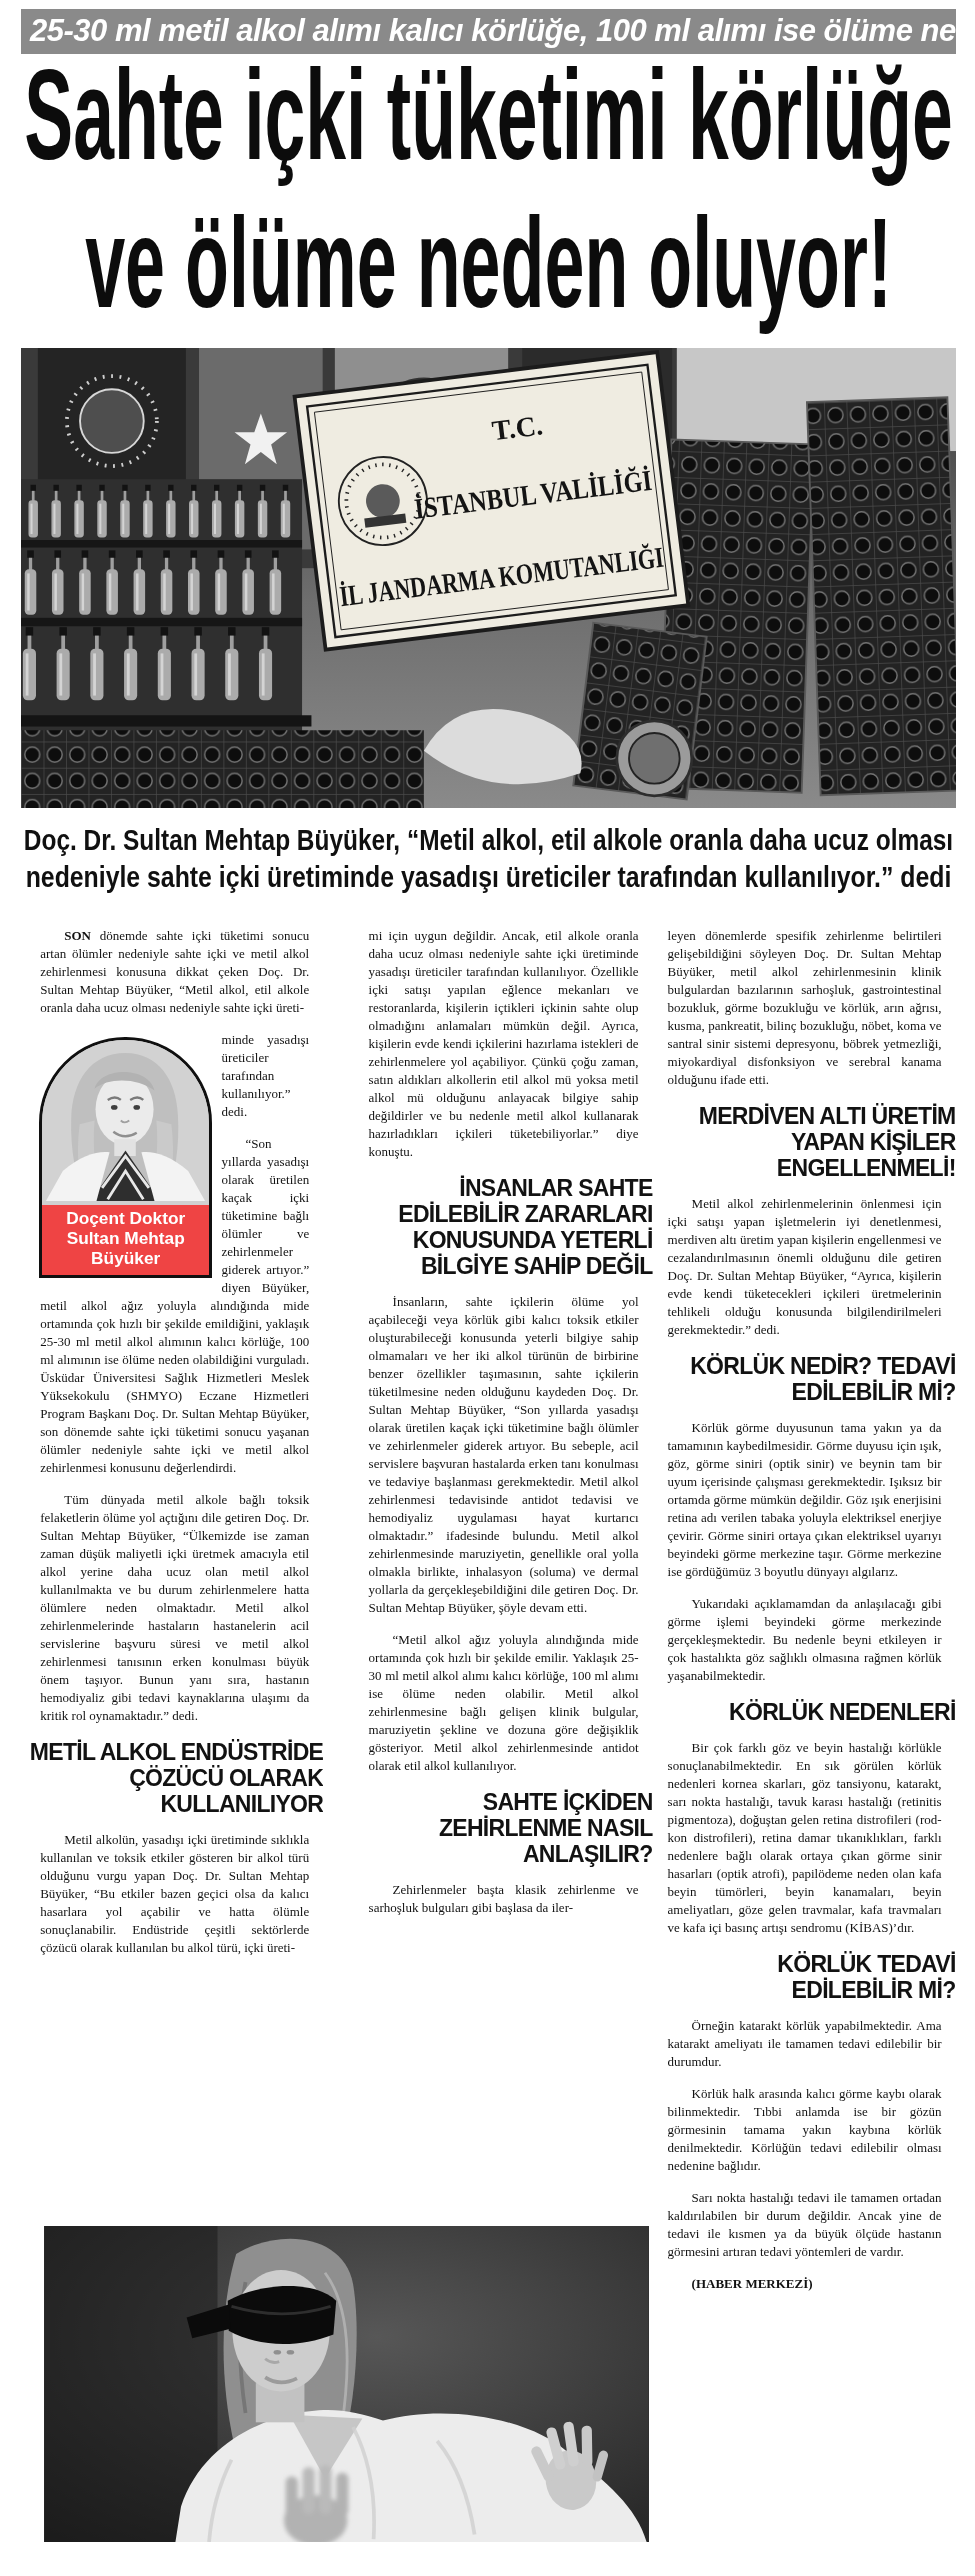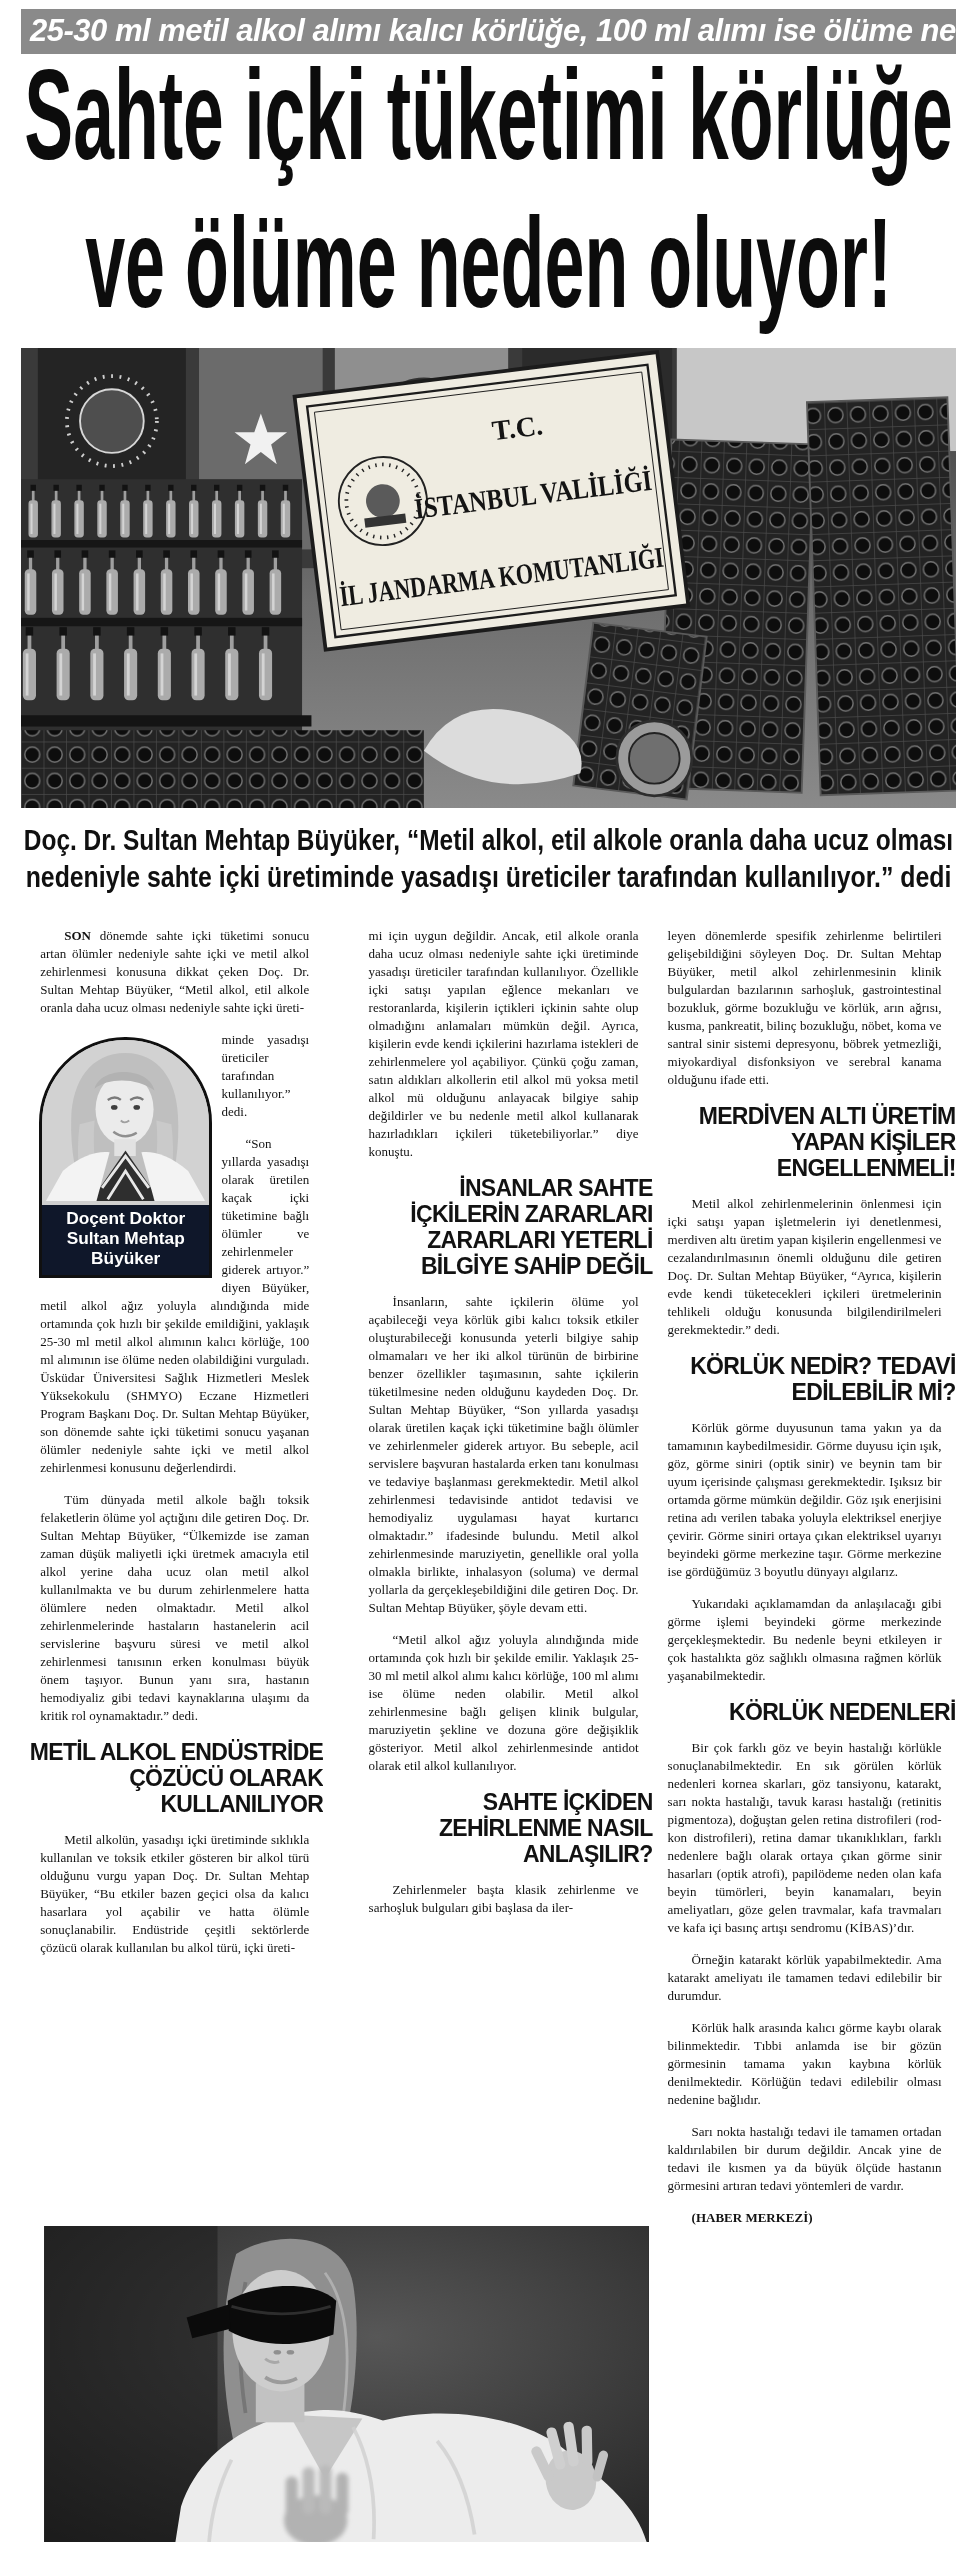--- a/index.html
+++ b/index.html
@@ -30,21 +30,21 @@
   .col .lead{font-weight:bold;}
   .col h3{font-family:"Liberation Sans", sans-serif;font-weight:bold;
           font-size:23px;line-height:26px;letter-spacing:-0.7px;
           margin:10.3px 0 4.7px 0;text-align:right;text-transform:none;}
   .credit{font-weight:bold;font-size:18px;line-height:22.5px;margin-top:1.9px;text-indent:0;}
 
   
   .portrait{float:left;width:167px;margin:5.6px 9.4px 3.7px 13px;
             border:3.7px solid #101010;border-radius:86px 86px 0 0;
             overflow:hidden;background:#d0d0d0;}
-  .portrait-caption{background:#0f172a;color:#ffffff;text-align:center;
+  .portrait-caption{background:#ef4444;color:#ffffff;text-align:center;
             font-family:"Liberation Sans", sans-serif;font-weight:bold;
             font-size:17.3px;line-height:1.15;padding:3.7px 0.9px 6.6px 0.9px;}
 
   .bottom-photo{position:absolute;left:23.4px;top:1313px;width:605px;height:316px;
                 overflow:hidden;background:#2e2e2e;}
 </style>
 </head>
 <body>
 
 <div class="page">
@@ -209,36 +209,37 @@
 
       <p class="cont">minde yasadışı üreticiler tarafından kullanılıyor.” dedi.</p>
       <p>“Son yıllarda yasadışı olarak üretilen kaçak içki tüketimine bağlı ölümler ve zehirlenmeler giderek artıyor.” diyen Büyüker, metil alkol ağız yoluyla alındığında mide ortamında çok hızlı bir şekilde emildiğini, yaklaşık 25-30 ml metil alkol alımının kalıcı körlüğe, 100 ml alımının ise ölüme neden olabildiğini vurguladı. Üsküdar Üniversitesi Sağlık Hizmetleri Meslek Yüksekokulu (SHMYO) Eczane Hizmetleri Program Başkanı Doç. Dr. Sultan Mehtap Büyüker, son dönemde sahte içki tüketimi sonucu yaşanan ölümler nedeniyle sahte içki ve metil alkol zehirlenmesi konusunu değerlendirdi.</p>
       <p>Tüm dünyada metil alkole bağlı toksik felaketlerin ölüme yol açtığını dile getiren Doç. Dr. Sultan Mehtap Büyüker, “Ülkemizde ise zaman zaman düşük maliyetli içki üretmek amacıyla etil alkol yerine daha ucuz olan metil alkol kullanılmakta ve bu durum zehirlenmelere hatta ölümlere neden olmaktadır. Metil alkol zehirlenmelerinde hastaların hastanelerin acil servislerine başvuru süresi ve metil alkol zehirlenmesi tanısının erken konulması büyük önem taşıyor. Bunun yanı sıra, hastanın hemodiyaliz gibi tedavi kaynaklarına ulaşımı da kritik rol oynamaktadır.” dedi.</p>
       <h3>METİL ALKOL ENDÜSTRİDE ÇÖZÜCÜ OLARAK KULLANILIYOR</h3>
       <p>Metil alkolün, yasadışı içki üretiminde sıklıkla kullanılan ve toksik etkiler gösteren bir alkol türü olduğunu vurgu yapan Doç. Dr. Sultan Mehtap Büyüker, “Bu etkiler bazen geçici olsa da kalıcı hasarlara yol açabilir ve hatta ölümle sonuçlanabilir. Endüstride çeşitli sektörlerde çözücü olarak kullanılan bu alkol türü, içki üreti-</p>
     </div>
 
     <div class="col col2">
       <p class="cont">mi için uygun değildir. Ancak, etil alkole oranla daha ucuz olması nedeniyle sahte içki üretiminde yasadışı üreticiler tarafından kullanılıyor. Özellikle içki satışı yapılan eğlence mekanları ve restoranlarda, kişilerin içtikleri içkinin sahte olup olmadığını anlamaları mümkün değil. Ayrıca, kişilerin evde kendi içkilerini hazırlama istekleri de zehirlenmelere yol açabiliyor. Çünkü çoğu zaman, satın aldıkları alkollerin etil alkol mü yoksa metil alkol mü olduğunu anlayacak bilgiye sahip değildirler ve bu nedenle metil alkol kullanarak hazırladıkları içkileri tüketebiliyorlar.” diye konuştu.</p>
-      <h3>İNSANLAR SAHTE İÇKİLERİN ZARARLARI ZARARLARI YETERLİ BİLGİYE SAHİP DEĞİL</h3>
+      <h3>İNSANLAR SAHTE EDİLEBİLİR ZARARLARI KONUSUNDA YETERLİ BİLGİYE SAHİP DEĞİL</h3>
       <p>İnsanların, sahte içkilerin ölüme yol açabileceği veya körlük gibi kalıcı toksik etkiler oluşturabileceği konusunda yeterli bilgiye sahip olmamaları ve her iki alkol türünün de birbirine benzer özellikler taşımasının, sahte içkilerin tüketilmesine neden olduğunu kaydeden Doç. Dr. Sultan Mehtap Büyüker, “Son yıllarda yasadışı olarak üretilen kaçak içki tüketimine bağlı ölümler ve zehirlenmeler giderek artıyor. Bu sebeple, acil servislere başvuran hastalarda erken tanı konulması ve tedaviye başlanması gerekmektedir. Metil alkol zehirlenmesi tedavisinde antidot tedavisi ve hemodiyaliz uygulaması hayat kurtarıcı olmaktadır.” ifadesinde bulundu. Metil alkol zehirlenmesinde maruziyetin, genellikle oral yolla olmakla birlikte, inhalasyon (soluma) ve dermal yollarla da gerçekleşebildiğini dile getiren Doç. Dr. Sultan Mehtap Büyüker, şöyle devam etti.</p>
       <p>“Metil alkol ağız yoluyla alındığında mide ortamında çok hızlı bir şekilde emilir. Yaklaşık 25-30 ml metil alkol alımı kalıcı körlüğe, 100 ml alımı ise ölüme neden olabilir. Metil alkol zehirlenmesine bağlı gelişen klinik bulgular, maruziyetin şekline ve dozuna göre değişiklik gösteriyor. Metil alkol zehirlenmesinde antidot olarak etil alkol kullanılıyor.</p>
       <h3>SAHTE İÇKİDEN ZEHİRLENME NASIL ANLAŞILIR?</h3>
       <p>Zehirlenmeler başta klasik zehirlenme ve sarhoşluk bulguları gibi başlasa da iler-</p>
     </div>
 
     <div class="col col3">
       <p class="cont">leyen dönemlerde spesifik zehirlenme belirtileri gelişebildiğini söyleyen Doç. Dr. Sultan Mehtap Büyüker, metil alkol zehirlenmesinin klinik bulgulardan bazılarının sarhoşluk, gastrointestinal bozukluk, görme bozukluğu ve körlük, arın ağrısı, kusma, pankreatit, bilinç bozukluğu, nöbet, koma ve santral sinir sistemi depresyonu, böbrek yetmezliği, miyokardiyal disfonksiyon ve serebral kanama olduğunu ifade etti.</p>
       <h3>MERDİVEN ALTI ÜRETİM YAPAN KİŞİLER ENGELLENMELİ!</h3>
       <p>Metil alkol zehirlenmelerinin önlenmesi için içki satışı yapan işletmelerin iyi denetlenmesi, merdiven altı üretim yapan kişilerin engellenmesi ve cezalandırılmasının önemli olduğunu dile getiren Doç. Dr. Sultan Mehtap Büyüker, “Ayrıca, kişilerin evde kendi tüketecekleri içkileri üretmelerinin tehlikeli olduğu konusunda bilgilendirilmeleri gerekmektedir.” dedi.</p>
       <h3>KÖRLÜK NEDİR? TEDAVİ EDİLEBİLİR Mİ?</h3>
       <p>Körlük görme duyusunun tama yakın ya da tamamının kaybedilmesidir. Görme duyusu için ışık, göz, görme siniri (optik sinir) ve beynin tam bir uyum içerisinde çalışması gerekmektedir. Işıksız bir ortamda görme mümkün değildir. Göz ışık enerjisini retina adı verilen tabaka yoluyla elektriksel enerjiye çevirir. Görme siniri ortaya çıkan elektriksel uyarıyı beyindeki görme merkezine taşır. Görme merkezine ise gördüğümüz 3 boyutlu dünyayı algılarız.</p>
       <p>Yukarıdaki açıklamamdan da anlaşılacağı gibi görme işlemi beyindeki görme merkezinde gerçekleşmektedir. Bu nedenle beyni etkileyen ir çok hastalıkta göz sağlıklı olmasına rağmen körlük yaşanabilmektedir.</p>
       <h3>KÖRLÜK NEDENLERİ</h3>
       <p>Bir çok farklı göz ve beyin hastalığı körlükle sonuçlanabilmektedir. En sık görülen körlük nedenleri kornea skarları, göz tansiyonu, katarakt, sarı nokta hastalığı, tavuk karası hastalığı (retinitis pigmentoza), doğuştan gelen retina distrofileri (rod-kon distrofileri), retina damar tıkanıklıkları, farklı nedenlere bağlı olarak ortaya çıkan görme sinir hasarları (optik atrofi), papilödeme neden olan kafa beyin tümörleri, beyin kanamaları, beyin ameliyatları, göze gelen travmalar, kafa travmaları ve kafa içi basınç artışı sendromu (KİBAS)’dır.</p>
+      <h3>KÖRLÜK TEDAVİ EDİLEBİLİR Mİ?</h3>
       <p>Örneğin katarakt körlük yapabilmektedir. Ama katarakt ameliyatı ile tamamen tedavi edilebilir bir durumdur.</p>
       <p>Körlük halk arasında kalıcı görme kaybı olarak bilinmektedir. Tıbbi anlamda ise bir gözün görmesinin tamama yakın kaybına körlük denilmektedir. Körlüğün tedavi edilebilir olması nedenine bağlıdır.</p>
       <p>Sarı nokta hastalığı tedavi ile tamamen ortadan kaldırılabilen bir durum değildir. Ancak yine de tedavi ile kısmen ya da büyük ölçüde hastanın görmesini artıran tedavi yöntemleri de vardır.</p>
       <p class="credit">(HABER MERKEZİ)</p>
     </div>
 
     <div class="bottom-photo">
       <svg width="605" height="316" viewBox="0 0 646 338">
         <defs>
           <radialGradient id="bg2" cx="0.55" cy="0.35" r="0.9">

